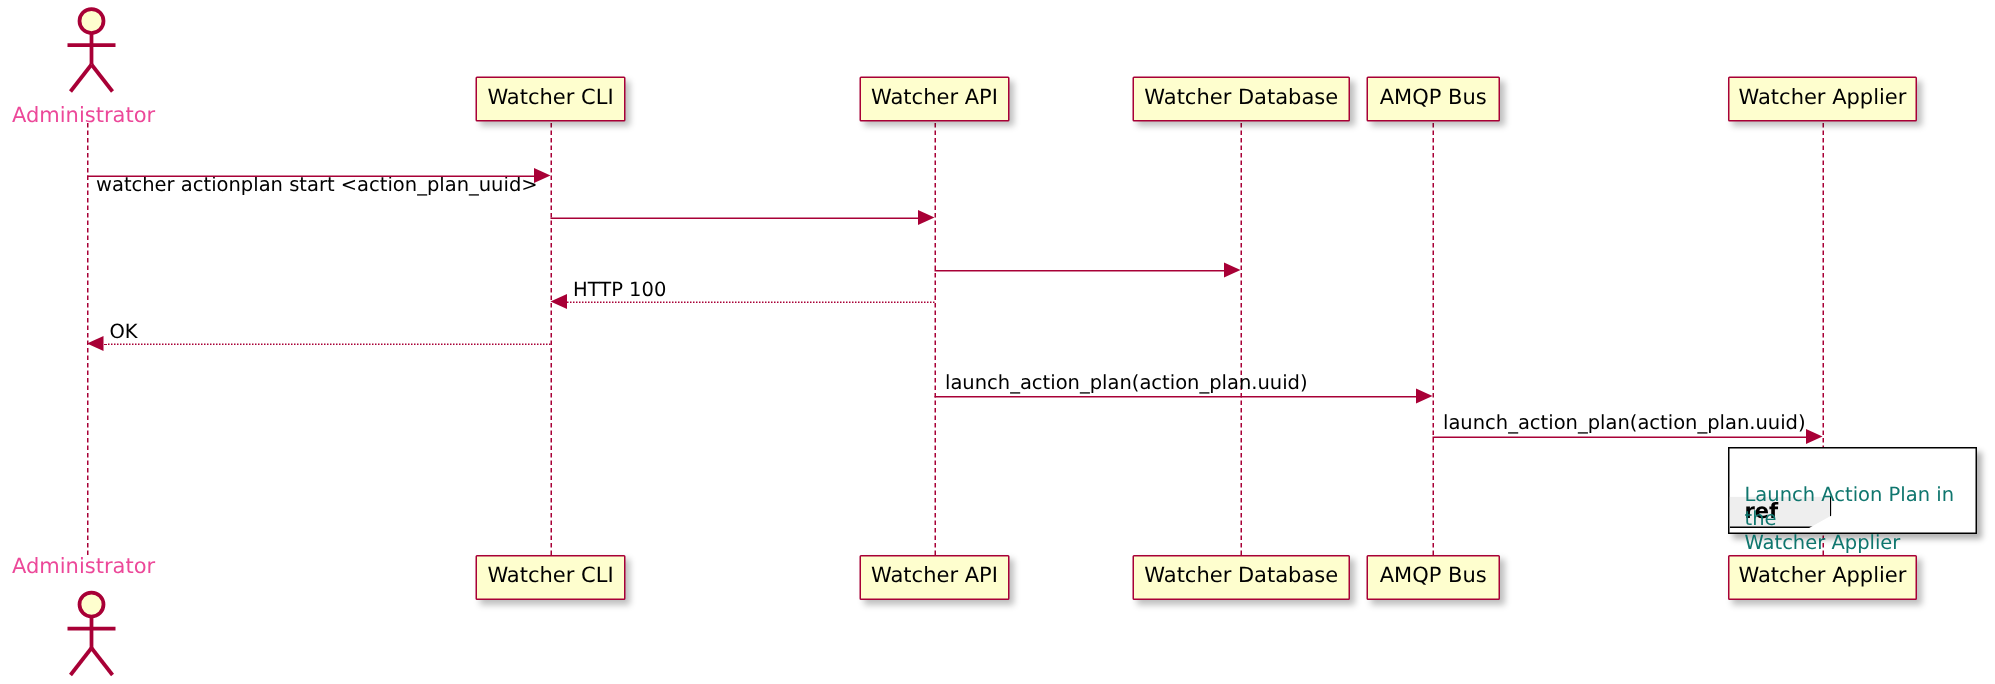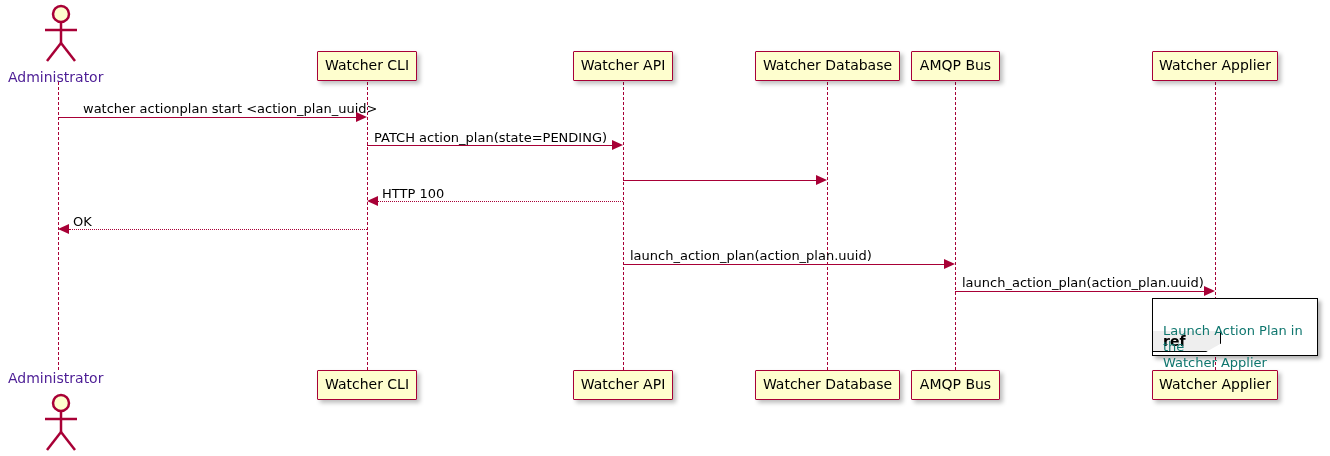--- a/index.html
+++ b/index.html
@@ -39,21 +39,21 @@
     white-space: nowrap;
   }
   .actor-wrap {
     position: absolute;
     width: 60px;
     text-align: center;
   }
   .actor-label {
     position: absolute;
     font-size: 14px;
-    color: #4c1d95;
+    color: #ec4899;
     white-space: nowrap;
   }
   .msg-line {
     position: absolute;
     height: 0;
     border-top: 1.5px solid #A80036;
   }
   .msg-line.dotted {
     border-top: 1.5px dotted #A80036;
   }
@@ -147,25 +147,24 @@
   <div class="participant" style="left:755px; top:51px; width:145px;">
     <span>Watcher Database</span>
   </div>
   <div class="participant" style="left:911px; top:51px; width:89px;">
     <span>AMQP Bus</span>
   </div>
   <div class="participant" style="left:1152px; top:51px; width:126px;">
     <span>Watcher Applier</span>
   </div>
 
-  <div class="msg-label" style="left:64px; top:101px;margin-left:19px;">watcher actionplan start &lt;action_plan_uuid&gt;</div>
+  <div class="msg-label" style="left:64px; top:116px;">watcher actionplan start &lt;action_plan_uuid&gt;</div>
   <div class="msg-line" style="left:58px; top:117px; width:300px;"></div>
   <div class="arrow-head arrow-right" style="left:356px; top:112px;"></div>
 
-  <div class="msg-label" style="left:374px; top:130px;">PATCH action_plan(state=PENDING)</div>
   <div class="msg-line" style="left:367px; top:145px; width:247px;"></div>
   <div class="arrow-head arrow-right" style="left:612px; top:140px;"></div>
 
   <div class="msg-line" style="left:623px; top:180px; width:195px;"></div>
   <div class="arrow-head arrow-right" style="left:816px; top:175px;"></div>
 
   <div class="msg-label" style="left:382px; top:186px;">HTTP 100</div>
   <div class="msg-line dotted" style="left:378px; top:201px; width:245px;"></div>
   <div class="arrow-head arrow-left" style="left:367px; top:196px;"></div>
 

